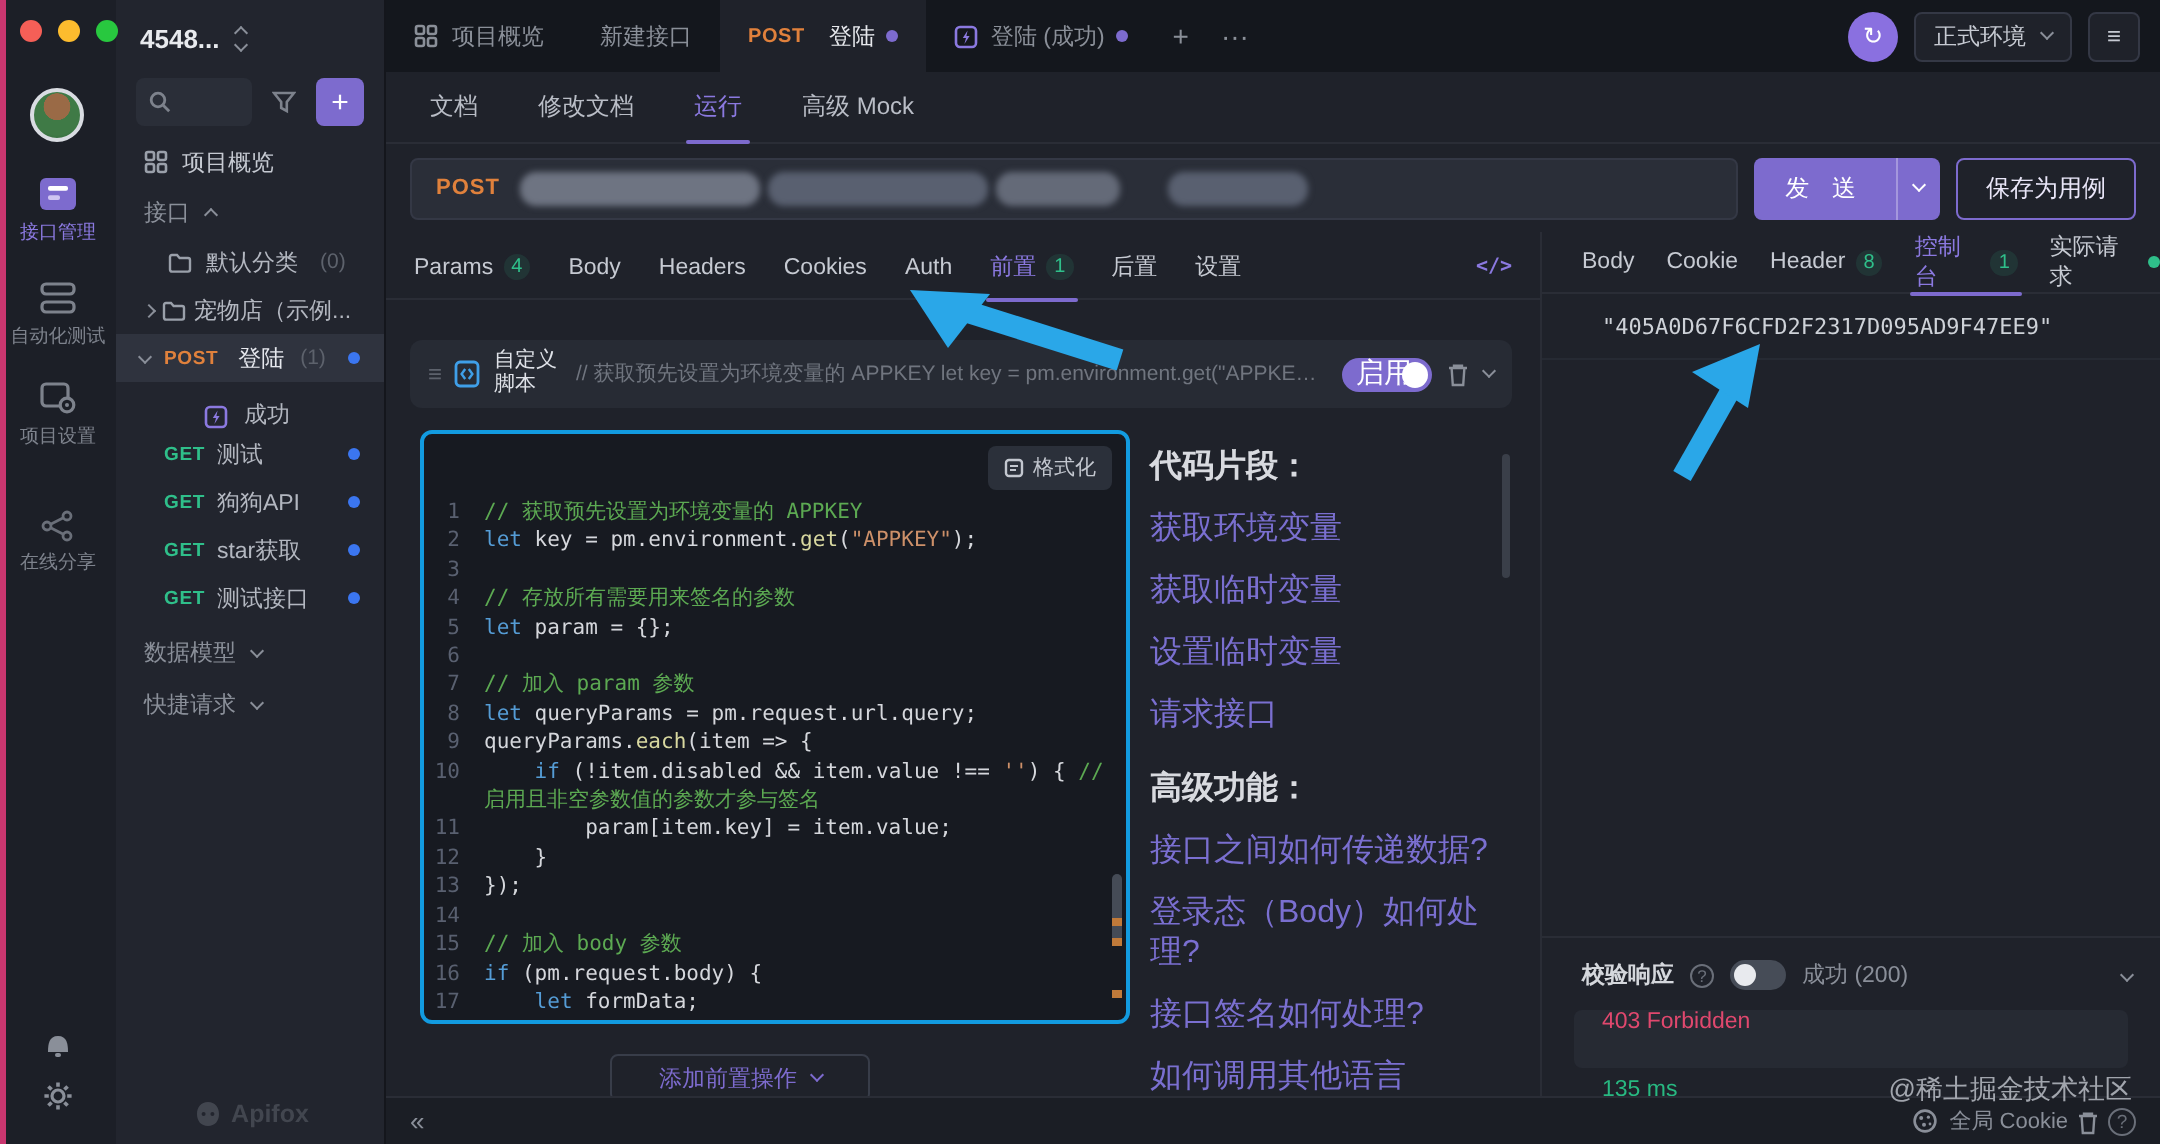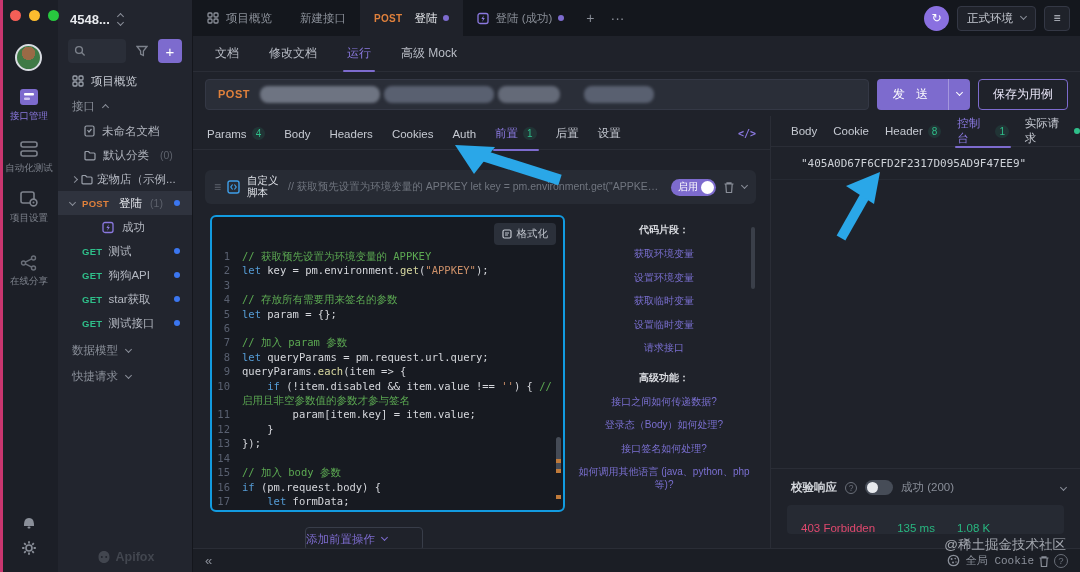--- a/index.html
+++ b/index.html
@@ -76,59 +76,59 @@
   .rtab.active::after { content:""; position:absolute; left:-2px; right:-2px; bottom:-1px; height:2px; background:#7d6bce; border-radius:2px; }
   .badge { color:#2fbf8a; font-size:10px; background:rgba(47,191,138,.12); border-radius:7px; padding:0 4px; min-width:13px; text-align:center; line-height:13px; }
   .code-ic { margin-left:auto; margin-right:14px; color:#8b79e0; font-size:10px; font-weight:bold; cursor:pointer; font-family:"DejaVu Sans Mono",monospace; }
 
   
   .script-item { position:absolute; left:205px; top:170px; width:551px; height:350px; }
   .script-head { height:34px; background:#272b34; border-radius:6px; display:flex; align-items:center; padding:0 9px; gap:7px; }
   .drag { color:#5d626c; font-size:12px; letter-spacing:-1px; cursor:grab; }
   .s-title { color:#dfe2e8; font-size:10.5px; line-height:1.1; width:34px; flex:0 0 auto; }
   .s-preview { color:#70757f; font-size:10.5px; white-space:nowrap; overflow:hidden; text-overflow:ellipsis; flex:1; }
-  .en-toggle { flex:0 0 auto; width:45px; height:17px; border-radius:9px; background:#7d6bce; color:#fff; font-size:10px; display:flex; align-items:center; padding-left:7px; position:relative; cursor:pointer; }
+  .en-toggle { flex:0 0 auto; width:45px; height:17px; border-radius:9px; background:#7d6bce; color:#fff; font-size:14px; display:flex; align-items:center; padding-left:7px; position:relative; cursor:pointer; }
   .en-toggle .knob { position:absolute; right:2px; top:2px; width:13px; height:13px; background:#fff; border-radius:50%; }
   .ghost-ic { color:#8a8f99; cursor:pointer; display:flex; align-items:center; }
 
   .editor { position:absolute; left:5px; top:45px; width:355px; height:297px; background:#171a21; border:2px solid #129be0; border-radius:6px; overflow:hidden; }
   .fmt-btn { position:absolute; right:7px; top:6px; background:#2b303a; border-radius:4px; color:#c3c7cf; font-size:10.5px; padding:4px 8px; display:flex; gap:5px; align-items:center; cursor:pointer; z-index:2; }
   .codewrap { position:absolute; left:0; top:32px; right:10px; bottom:0; font-family:"DejaVu Sans Mono","Liberation Mono",monospace; font-size:10.5px; line-height:14.4px; overflow:hidden; }
   .cl { display:flex; }
   .ln { flex:0 0 30px; text-align:right; color:#596070; padding-right:12px; user-select:none; }
   .lc { flex:1; white-space:pre-wrap; word-break:break-all; color:#d5d7dc; }
   .tk-cm{color:#5ca952;} .tk-kw{color:#559cd5;} .tk-fn{color:#d8d8a0;} .tk-st{color:#cd9069;} .tk-pl{color:#d5d7dc;}
   .ed-scroll { position:absolute; right:2px; top:220px; width:5px; height:34px; background:#454b56; border-radius:3px; }
   .ed-mark { position:absolute; right:2px; width:5px; height:4px; background:#c07a3a; }
 
-  .snippets { position:absolute; left:370px; top:53px; width:178px; height:290px; font-size:10px;text-align:center; }
+  .snippets { position:absolute; left:370px; top:53px; width:178px; height:290px; font-size:16px; }
   .sn-title { color:#d8dadf; font-weight:bold; margin-bottom:4px; }
   .sn-link { color:#7a6fd0; margin-top:11px; cursor:pointer; line-height:1.25; }
   .sn-scroll { position:absolute; right:-2px; top:4px; width:4px; height:62px; background:#3a3f49; border-radius:2px; }
 
-  .add-action { position:absolute; left:305px; top:527px; width:118px; height:24px; border:1px solid #383d49; border-radius:4px; background:transparent; color:#7d6bce; font-size:11.5px; display:flex; align-items:center; gap:7px; cursor:pointer; }
+  .add-action { position:absolute; left:305px; top:527px; width:130px; height:24px; border:1px solid #383d49; border-radius:4px; background:transparent; color:#7d6bce; font-size:11.5px; display:flex; align-items:center; justify-content:center; gap:7px; cursor:pointer; }
   .add-action .chev { border-color:#7d6bce; }
 
   
   .resp { position:absolute; left:770px; top:116px; width:310px; bottom:24px; border-left:1px solid #2a2d36; }
   .resp-tabs { display:flex; align-items:center; gap:16px; padding-left:20px; height:31px; border-bottom:1px solid #2a2d36; }
   .console-line { font-family:"DejaVu Sans Mono","Liberation Mono",monospace; font-size:11px; color:#ced2d8; padding:10px 0 9px 30px; border-bottom:1px solid #262a33; }
   .validate { position:absolute; left:0; right:0; top:352px; border-top:1px solid #2a2d36; padding:11px 14px 0 20px; display:flex; align-items:center; gap:8px; }
   .v-label { color:#d4d7dc; font-weight:bold; font-size:11.5px; }
   .help-ic { width:12px; height:12px; border:1px solid #6a6f79; border-radius:50%; color:#6a6f79; font-size:8.5px; display:flex; align-items:center; justify-content:center; }
   .v-toggle { width:28px; height:15px; border-radius:8px; background:#464c57; position:relative; cursor:pointer; }
   .v-toggle .knob { position:absolute; left:2px; top:2px; width:11px; height:11px; border-radius:50%; background:#e8eaee; }
   .v-status { color:#8a8f99; font-size:11.5px; }
   .v-chev { margin-left:auto; }
-  .result-card { position:absolute; left:16px; right:16px; top:389px; height:29px; background:#262a33; border-radius:4px; display:flex; align-items:flex-end; gap:22px; padding-left:14px; font-size:11.5px; }
+  .result-card { position:absolute; left:16px; right:16px; top:389px; height:29px; background:#262a33; border-radius:4px; display:flex; align-items:flex-start; gap:22px; padding-left:14px; font-size:11.5px;flex-direction:column; }
   .r-err { color:#e0486e; } .r-ok { color:#28b881; }
 
   
   .statusbar { position:absolute; left:193px; right:0; bottom:0; height:24px; background:#1b1e25; border-top:1px solid #2a2d36; display:flex; align-items:center; padding:0 12px; color:#8a8f99; z-index:10; }
-  .sb-right { margin-left:auto; display:flex; align-items:flex-end; gap:4px; font-size:11px;font-family:Liberation Mono, monospace; }
+  .sb-right { margin-left:auto; display:flex; align-items:flex-end; gap:4px; font-size:11px; }
   .collapse { font-size:13px; cursor:pointer; }
   .cookie-item { display:flex; align-items:center; gap:6px; cursor:pointer; }
 
   .watermark { position:absolute; right:14px; bottom:18px; color:rgba(205,210,218,.75); font-size:13.5px; z-index:20; pointer-events:none; }
 
   .arrow-svg { position:absolute; z-index:40; pointer-events:none; }
   svg.ic { display:block; }
 </style>
 </head>
 <body>
@@ -239,27 +239,20 @@
           </g>
         </svg>
       <span class="lbl">项目概览</span>
     </div>
 
     <div class="trow sec" style="padding-left:14px; gap:8px; height:26px;">
       <span>接口</span>
         <i class="chev up" style="margin-top:3px;"></i>
     </div>
 
-    <div class="trow" style="padding-left:26px; gap:7px;">
-      <svg class="ic" width="11" height="12" viewBox="0 0 11 12">
-          <rect x="1" y="1" width="9" height="10" rx="1.5" fill="none" stroke="#9aa0aa" stroke-width="1.2"></rect>
-          <path d="M3.5 5 L5 7 L7.5 4" fill="none" stroke="#9aa0aa" stroke-width="1.2"></path>
-        </svg>
-      <span class="lbl">未命名文档</span>
-    </div>
 
     <div class="trow" style="padding-left:26px; gap:7px;">
       <svg class="ic" width="12" height="11" viewBox="0 0 12 11">
           <path d="M1 2.5 Q1 1.5 2 1.5 H4.5 L5.8 3 H10 Q11 3 11 4 V8.8 Q11 9.8 10 9.8 H2 Q1 9.8 1 8.8 Z" fill="none" stroke="#9aa0aa" stroke-width="1.2"></path>
         </svg>
       <span class="lbl">默认分类</span>
       <span class="cnt">(0)</span>
     </div>
 
     <div class="trow" style="padding-left:14px; gap:4px;">
@@ -271,21 +264,21 @@
     </div>
 
     <div class="trow sel" style="padding-left:12px; gap:4px;">
       <i class="chev down" style="margin-top:-2px; margin-right:3px;"></i>
       <span class="m-post">POST</span>
       <span class="lbl">登陆</span>
       <span class="cnt">(1)</span>
       <span class="bdot"></span>
     </div>
 
-    <div class="trow" style="padding-left:44px; gap:8px;">
+    <div class="trow" style="padding-left:44px; gap:8px;align-items:flex-end;">
       <svg class="ic" width="12" height="13" viewBox="0 0 12 13">
           <rect x="1" y="1.5" width="10" height="10" rx="2" fill="none" stroke="#8b79e0" stroke-width="1.3"></rect>
           <path d="M6.8 3.2 L4.4 7 H6 L5.2 10 L7.8 6 H6.2 Z" fill="#8b79e0"></path>
         </svg>
       <span class="lbl">成功</span>
     </div>
 
     <div class="trow" style="padding-left:24px;">
       <span class="m-get">GET</span>
       <span class="lbl">测试</span>
@@ -543,21 +536,20 @@
         </div>
       <div class="ed-scroll"></div>
       <div class="ed-mark" style="top:242px;"></div>
       <div class="ed-mark" style="top:252px;"></div>
       <div class="ed-mark" style="top:278px;"></div>
     </div>
 
     <div class="snippets">
       <div class="sn-title">代码片段：</div>
       <div class="sn-link">获取环境变量</div>
-      <div class="sn-link">设置环境变量</div>
       <div class="sn-link">获取临时变量</div>
       <div class="sn-link">设置临时变量</div>
       <div class="sn-link">请求接口</div>
       <div class="sn-title" style="margin-top:16px;">高级功能：</div>
       <div class="sn-link">接口之间如何传递数据?</div>
       <div class="sn-link">登录态（Body）如何处理?</div>
       <div class="sn-link">接口签名如何处理?</div>
       <div class="sn-link">如何调用其他语言 (java、python、php 等)?</div>
       <div class="sn-scroll"></div>
     </div>

